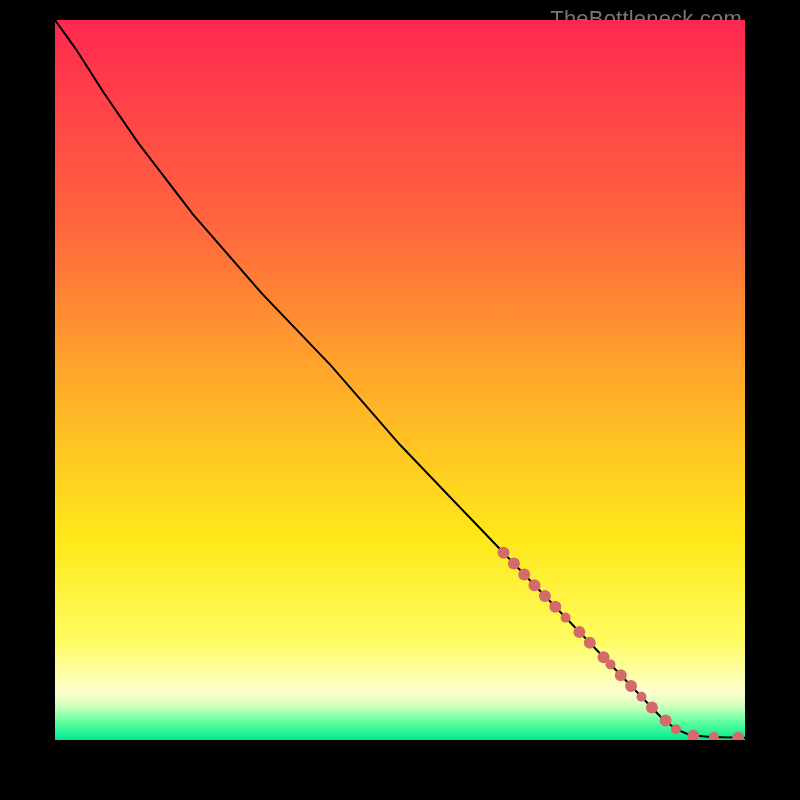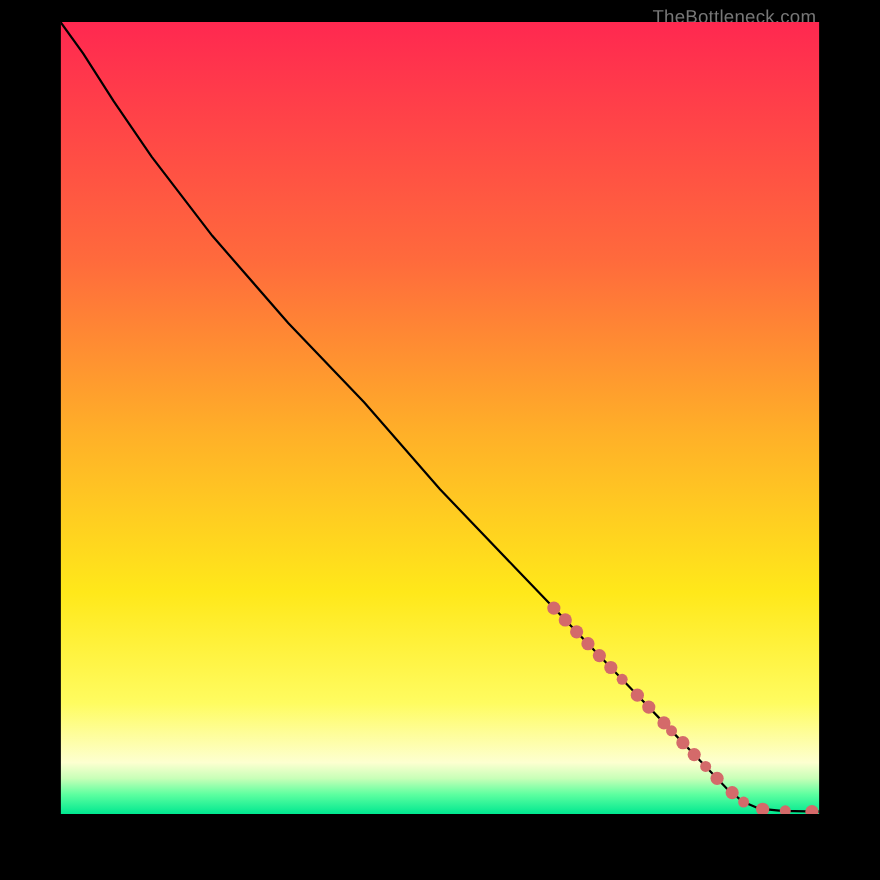--- a/index.html
+++ b/index.html
@@ -23,21 +23,21 @@
     top: 20px;
     width: 690px;
     height: 720px;
     overflow: hidden;
   }
   .watermark {
     position: absolute;
     top: 6px;
     right: 58px;
     color: #777;
-    font-size: 17px;
+    font-size: 22px;
     font-weight: 500;
     letter-spacing: 0.2px;
   }
 </style>
 </head>
 <body>
 
 <div class="outer">
   <div class="watermark">TheBottleneck.com</div>
   <div class="plot">

